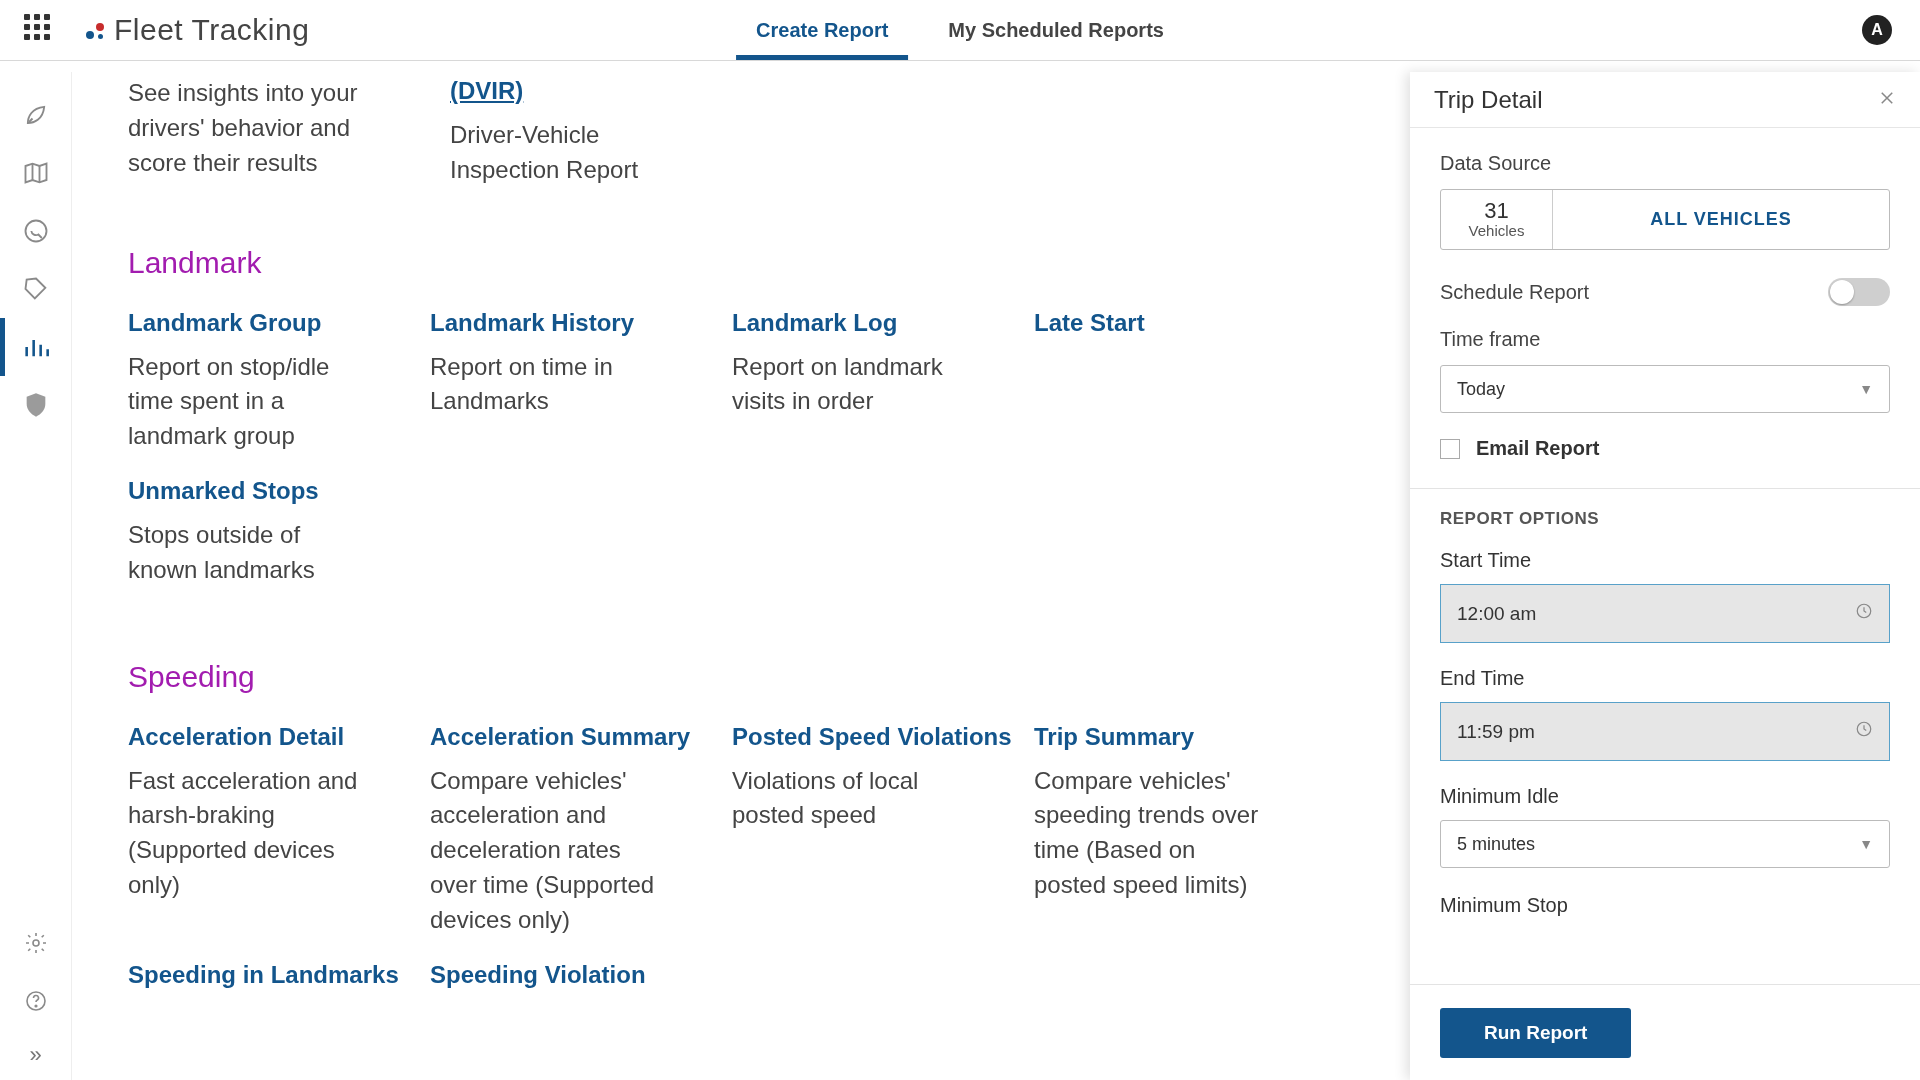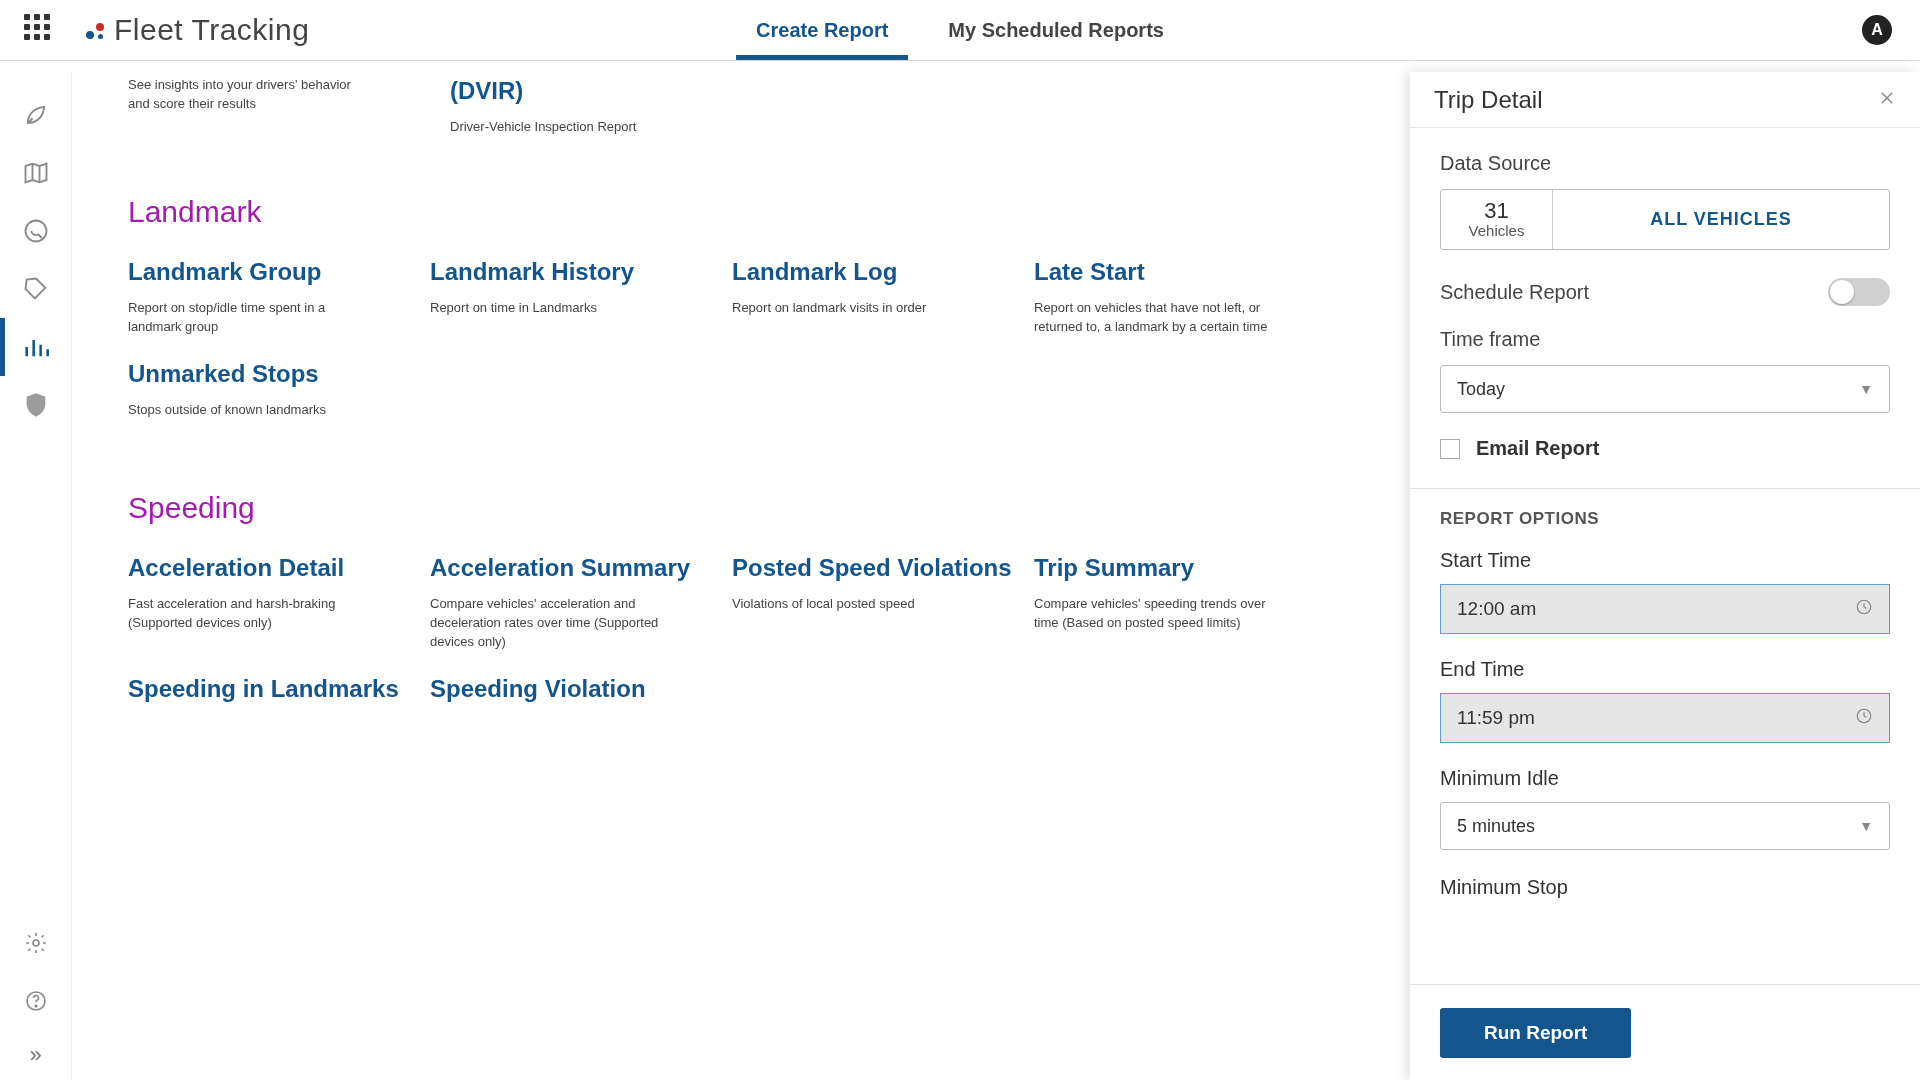--- a/index.html
+++ b/index.html
@@ -25,22 +25,22 @@
 .rail-item { width:72px; height:58px; display:flex; align-items:center; justify-content:center; cursor:pointer; color:#8a8a8a; }
 .rail-item.active { border-left:5px solid #13558c; padding-right:5px; color:#13558c; }
 .rail-item svg { width:28px; height:28px; }
 .rail-spacer { flex:1; }
 .rail-item.small svg { width:24px; height:24px;}
 .rail-expand { font-size:22px; color:#777; cursor:pointer; height:50px; display:flex; align-items:center;}
 
 
 .main { position:absolute; top:72px; left:72px; right:510px; bottom:0; overflow:hidden; padding:0 40px 40px 56px; }
 .card-top { margin-top:4px; }
-.card-top .card-title { color:#13558c; font-size:24px; font-weight:600; line-height:1.25;}
-.card-desc { font-size:13px; color:#444; line-height:1.45; margin-top:12px; max-width:240px;}
+.card-top .card-title { color:#13558c; font-size:24px; font-weight:600; line-height:1.25;text-decoration:underline;}
+.card-desc { font-size:24px; color:#444; line-height:1.45; margin-top:12px; max-width:240px;}
 .section-title { font-size:30px; font-weight:400; color:#a21caf; margin-top:58px; margin-bottom:28px;}
 .speeding-title { margin-top:72px; }
 .grid { display:grid; grid-template-columns: repeat(4, 280px); column-gap:42px; row-gap:46px;gap:22px; }
 .card { cursor:pointer; }
 .card .card-title { color:#13558c; font-size:24px; font-weight:600; line-height:1.25;}
 
 .top-row { display:grid; grid-template-columns: repeat(4, 280px); column-gap:42px;}
 
 
 .sidepanel { position:absolute; top:72px; right:0; bottom:0; width:510px; background:#fff; box-shadow:-4px 0 12px rgba(0,0,0,.12); display:flex; flex-direction:column; }
@@ -56,21 +56,21 @@
 .ds-right { flex:1; display:flex; align-items:center; justify-content:center; font-size:18px; letter-spacing:1px; color:#13558c; font-weight:700; cursor:pointer;}
 .row { display:flex; align-items:center; justify-content:space-between; margin-bottom:22px;}
 .toggle { width:62px; height:28px; background:#cfcfcf; border-radius:14px; position:relative; cursor:pointer;}
 .toggle .knob{ position:absolute; width:24px; height:24px; background:#fff; border-radius:50%; top:2px; left:2px; box-shadow:0 1px 2px rgba(0,0,0,.3);}
 .select { border:1px solid #bbb; border-radius:3px; height:48px; display:flex; align-items:center; justify-content:space-between; padding:0 16px; cursor:pointer; font-size:18px; color:#333; background:#fff; }
 .select .caret { color:#888; font-size:14px;}
 .checkbox-row { display:flex; align-items:center; gap:16px; margin-top:24px; padding-bottom:28px;font-weight:bold; }
 .checkbox-row .box { width:20px; height:20px; border:1.5px solid #aaa; background:#fff; cursor:pointer;}
 .checkbox-row .lab { font-size:20px; color:#333;}
 .section-divider { border-top:1px solid #e3e3e3; margin:0 -30px 20px -30px; padding:20px 30px 0 30px; font-size:17px; letter-spacing:.5px; color:#555; font-weight:600;}
-.time-input { border:1.5px solid #58a1c9; background:#e6e6e6; height:50px; display:flex; align-items:center; justify-content:space-between; padding:0 16px; font-size:19px; color:#333; margin-bottom:24px; cursor:text;}
+.time-input { border:1.5px solid #58a1c9; background:#e6e6e6; height:59px; display:flex; align-items:center; justify-content:space-between; padding:0 16px; font-size:19px; color:#333; margin-bottom:24px; cursor:text;}
 .time-input .clk { color:#888; }
 .field-label { font-size:20px; color:#333; margin-bottom:12px;}
 .sp-footer { height:96px; border-top:1px solid #e3e3e3; display:flex; align-items:center; padding:0 30px;}
 .run-btn { background:#13558c; color:#fff; font-size:19px; font-weight:600; border:none; height:50px; padding:0 44px; border-radius:3px; cursor:pointer;}
 
 </style>
 </head>
 <body>
 
 <div class="topbar">
@@ -172,21 +172,20 @@
     <div class="card">
       <div class="card-title">Landmark History</div>
       <div class="card-desc">Report on time in Landmarks</div>
     </div>
     <div class="card">
       <div class="card-title">Landmark Log</div>
       <div class="card-desc">Report on landmark visits in order</div>
     </div>
     <div class="card">
       <div class="card-title">Late Start</div>
-      <div class="card-desc">Report on vehicles that have not left, or returned to, a landmark by a certain time</div>
     </div>
     <div class="card">
       <div class="card-title">Unmarked Stops</div>
       <div class="card-desc">Stops outside of known landmarks</div>
     </div>
   </div>
 
   <div class="section-title speeding-title">Speeding</div>
   <div class="grid">
     <div class="card">

